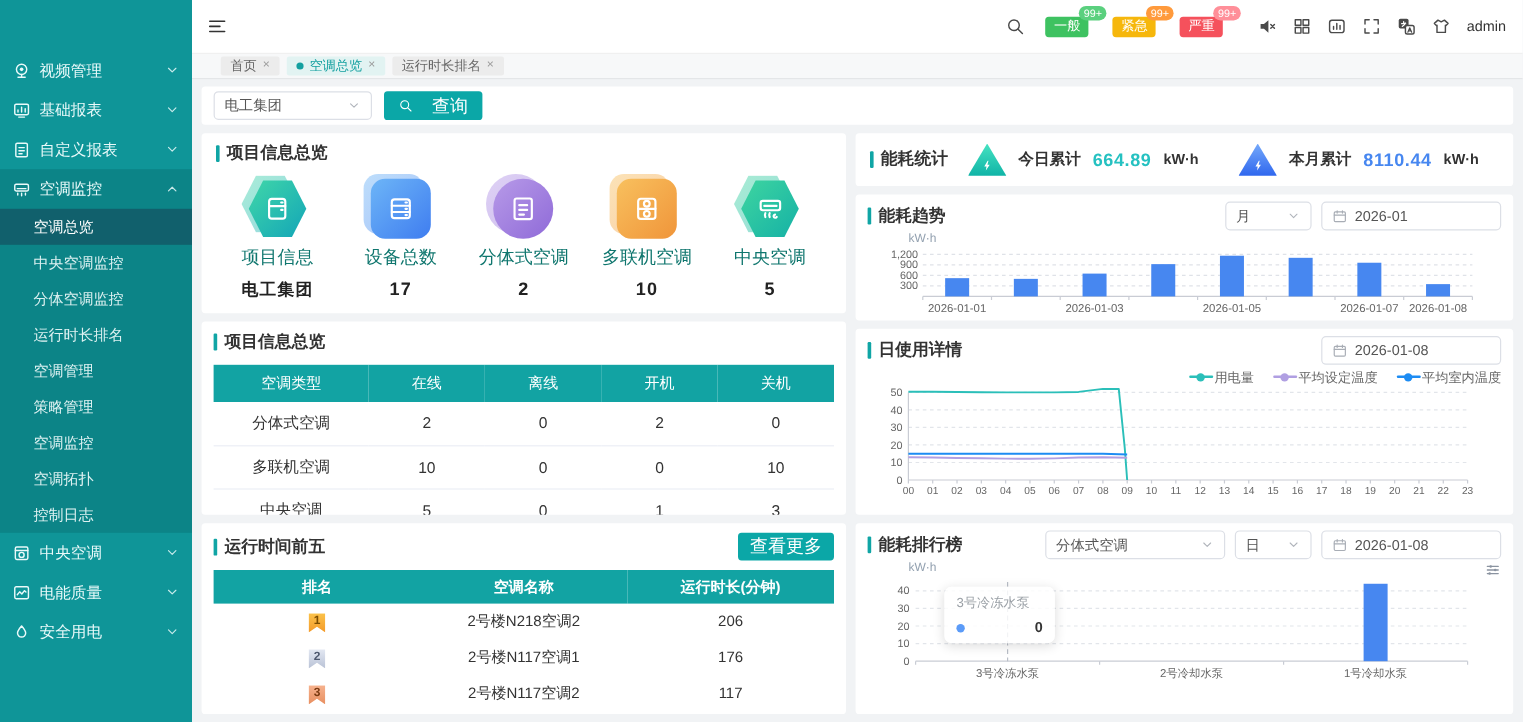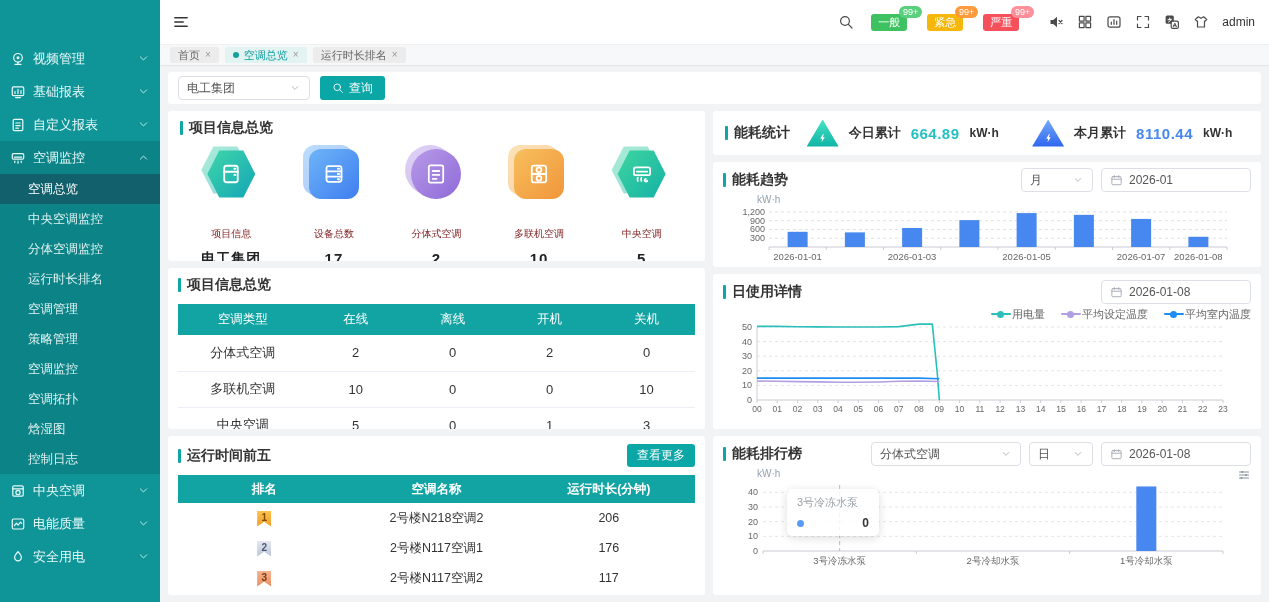--- a/index.html
+++ b/index.html
@@ -22,60 +22,60 @@
   .hdr-collapse{width:18px;height:18px;color:#333;margin-right:10px;display:inline-flex;cursor:pointer}
   .hdr-title{font-size:17px;font-weight:bold;color:#1a1a1a;letter-spacing:1px}
   .hdr-right{margin-left:auto;display:flex;align-items:center;gap:13px}
   .hicon{width:16px;height:16px;color:#4a4a4a;display:inline-flex;cursor:pointer}
   .abadges{display:flex;align-items:center;gap:20px;margin:0 16px 0 4px}
   .abadge{position:relative;cursor:pointer}
   .abadge .ab-main{display:inline-block;padding:2px 7px;border-radius:3px;color:#fff;font-size:11px;line-height:13px}
   .abadge .ab-cnt{position:absolute;top:-8px;right:-15px;color:#fff;font-size:9px;line-height:12px;padding:0 4px;border-radius:8px}
   .hdr-user{font-size:12px;color:#333}
   
-  .tabbar{height:21px;background:#f7f8f9;border-bottom:1px solid #e4e6e8;display:flex;align-items:center;gap:6px;padding:0 10px}
+  .tabbar{height:21px;background:#f7f8f9;border-bottom:1px solid #e4e6e8;display:flex;align-items:center;gap:6px;padding:0 24px}
   .tab{display:flex;align-items:center;gap:5px;background:#ececec;color:#666;font-size:11px;padding:2px 8px;border-radius:2px;cursor:pointer;line-height:12px}
   .tab.active{background:#e2f3f2;color:#14a0a0}
   .tab .dot{width:6px;height:6px;border-radius:50%;background:#14a0a0;display:none}
   .tab.active .dot{display:inline-block}
   .tab .tx{color:#9a9a9a;font-size:10px;cursor:pointer}
   
   .content{flex:1;padding:6px 8px 7px 8px;display:flex;flex-direction:column;min-height:0}
   .card{background:#fff;border-radius:3px}
   .filter-card{height:32px;display:flex;align-items:center;gap:10px;padding:0 10px;margin-bottom:7px}
   .cols{flex:1;display:flex;gap:8px;min-height:0}
   .col-l{width:537px;min-width:537px;display:flex;flex-direction:column;gap:7px;min-height:0}
   .col-r{flex:1;display:flex;flex-direction:column;gap:7px;min-height:0}
   .ctitle{display:flex;align-items:center;gap:6px}
   .ctitle .bar{width:3px;height:14px;background:#10a5a5;border-radius:1px}
   .ctitle .tx{font-size:14px;font-weight:bold;color:#333}
   
   .sel,.datebox{height:24px;border:1px solid #dcdfe6;border-radius:4px;background:#fff;display:flex;align-items:center;font-size:12px;color:#555;padding:0 8px;gap:6px;cursor:pointer}
   .sel .lb{flex:1;white-space:nowrap}
   .sel .ch{width:12px;height:12px;color:#b0b4bb;display:inline-flex}
   .datebox .cal{width:13px;height:13px;color:#a8adb5;display:inline-flex}
-  .btn-teal{height:24px;background:#0ba7a7;color:#fff;border:none;border-radius:3px;font-size:12px;display:inline-flex;align-items:center;gap:5px;padding:0 12px;cursor:pointer}
+  .btn-teal{height:24px;background:#0ba7a7;color:#fff;border:none;border-radius:3px;font-size:15px;display:inline-flex;align-items:center;gap:16px;padding:0 12px;cursor:pointer}
   .btn-teal .bi{width:12px;height:12px;display:inline-flex}
   
   .stat-card{height:150px;padding:8px 12px;overflow:hidden}
   .stats{display:flex;justify-content:space-around;margin-top:12px}
   .stat{display:flex;flex-direction:column;align-items:center;width:96px}
   .shape{width:50px;height:50px;position:relative;display:flex;align-items:center;justify-content:center}
   .shape .bk{position:absolute;inset:0;transform:translate(-6px,-4px);opacity:.45}
   .shape .ft{position:absolute;inset:0;display:flex;align-items:center;justify-content:center}
   .shape svg{width:24px;height:24px;color:#fff}
   .sh-hex{clip-path:polygon(26% 3%,74% 3%,98% 50%,74% 97%,26% 97%,2% 50%)}
   .sh-sq{border-radius:12px}
   .sh-ci{border-radius:50%}
   .g-teal{background:linear-gradient(135deg,#41d8a8,#12a4b8)}
   .g-blue{background:linear-gradient(135deg,#6db5f7,#3f7df0)}
   .g-purple{background:linear-gradient(135deg,#b79ae8,#8f6ad8)}
   .g-orange{background:linear-gradient(135deg,#f8c05e,#f0953a)}
   .g-green{background:linear-gradient(135deg,#3fd6a0,#14b0a6)}
-  .stat .slb{margin-top:28px;font-size:10px;color:#7f1d1d}
+  .stat .slb{margin-top:6px;font-size:15px;color:#0f766e}
   .stat .svl{margin-top:9px;font-size:15px;font-weight:bold;color:#222;letter-spacing:1px}
   
   .tbl-card{height:161px;padding:8px 10px;overflow:hidden}
   table{border-collapse:collapse;width:100%;table-layout:fixed}
   .stable{margin-top:10px}
   .stable th{background:#12a3a3;color:#fff;font-size:12.5px;font-weight:normal;height:31px}
   .stable td{text-align:center;font-size:13px;color:#333;height:36px;border-bottom:1px solid #ebeef5}
   .stable tr td:first-child{font-weight:normal}
   .run-card{flex:1;padding:8px 10px;overflow:hidden;display:flex;flex-direction:column}
   .run-head{display:flex;align-items:center;justify-content:space-between}
@@ -191,21 +191,20 @@
           </span>
         </div>
         <div class="smitem active">空调总览</div>
         <div class="smitem">中央空调监控</div>
         <div class="smitem">分体空调监控</div>
         <div class="smitem">运行时长排名</div>
         <div class="smitem">空调管理</div>
         <div class="smitem">策略管理</div>
         <div class="smitem">空调监控</div>
         <div class="smitem">空调拓扑</div>
-        <div class="smitem">焓湿图</div>
         <div class="smitem">控制日志</div>
       </div>
       <div class="mgroup">
         <div class="mitem">
           <span class="mi-ic">
             <svg viewBox="0 0 16 16" fill="none" stroke="currentColor" stroke-width="1.2" stroke-linecap="round" stroke-linejoin="round">
               <rect x="2.8" y="2.8" width="10.4" height="10.4" rx="1.2"></rect>
               <path d="M2.8 5.8h10.4"></path>
               <circle cx="8" cy="9.4" r="2.1"></circle>
             </svg>

